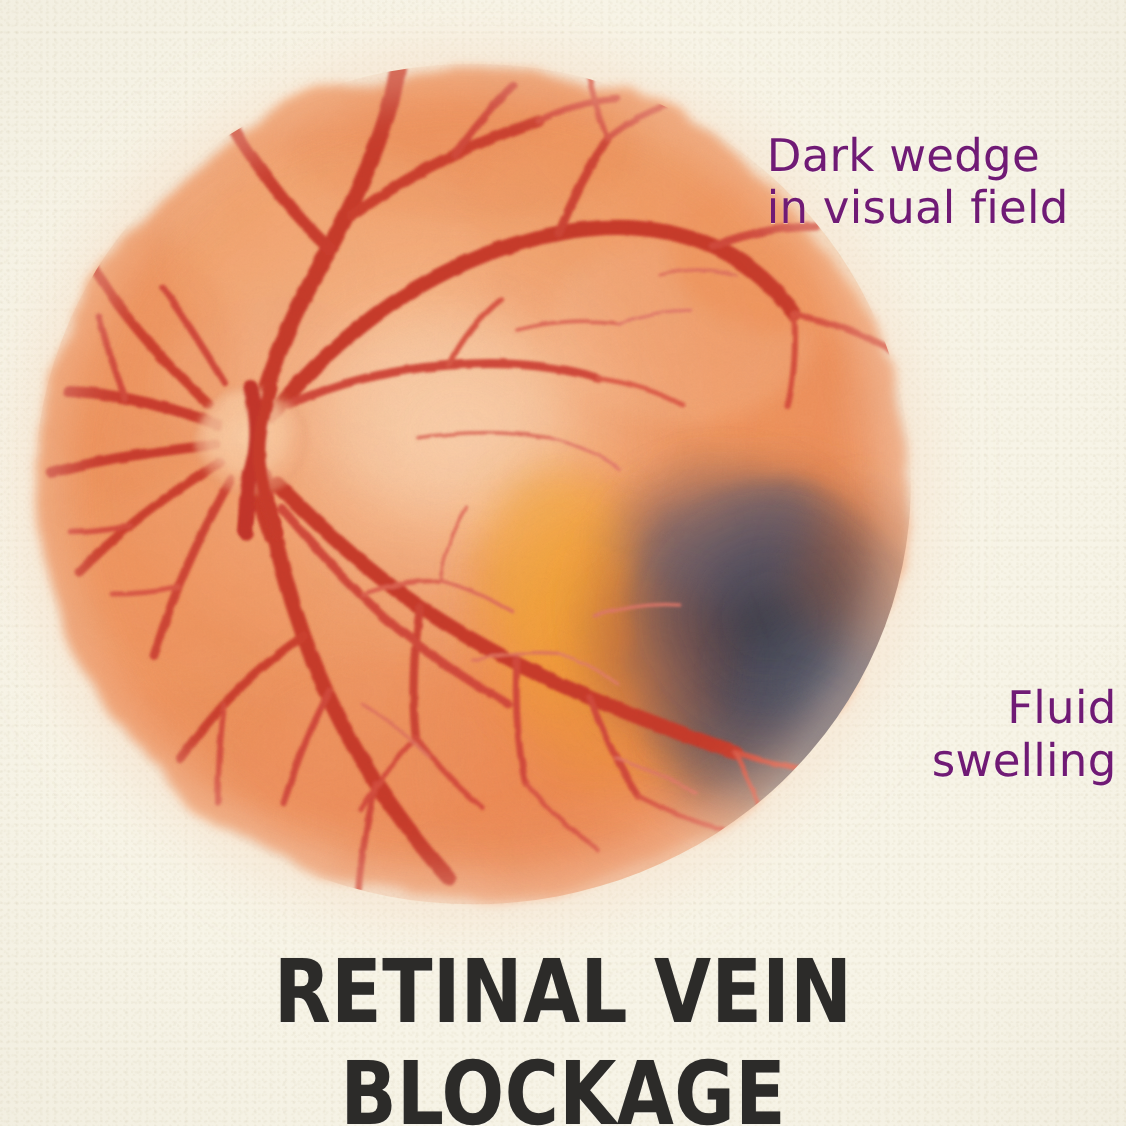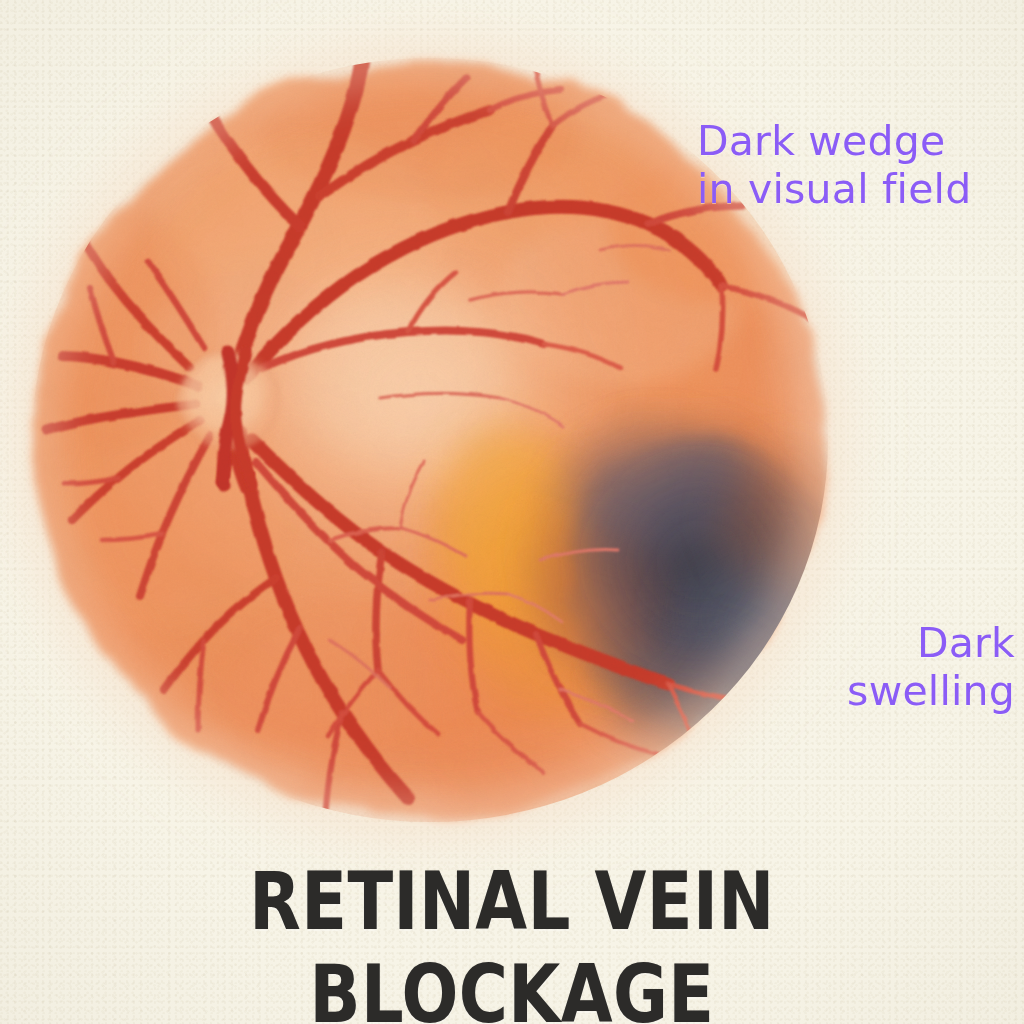--- a/index.html
+++ b/index.html
@@ -28,21 +28,21 @@
     background:radial-gradient(ellipse 82% 82% at 50% 48%, rgba(0,0,0,0) 58%, rgba(140,125,95,.065) 100%);
   }
 
   
   .art{position:absolute;left:0;top:0;width:1024px;height:1024px;}
   .art svg{display:block;width:1024px;height:1024px;}
 
   
   .label{
     position:absolute;
-    color:#8b5cf6;
+    color:#701a75;
     font-family:"DejaVu Sans", sans-serif;
     font-weight:400;
     letter-spacing:.2px;
     line-height:1.16;
     white-space:pre-line;
     text-shadow:0 1px 0 rgba(255,255,255,.40);
   }
   #label-dark-wedge{
     left:697px;top:118px;width:310px;
     font-size:41px;text-align:left;
@@ -339,18 +339,18 @@
         <ellipse cx="430" cy="440" rx="408" ry="392" fill="none" stroke="#f9e6d4" stroke-width="30" opacity="0.34" filter="url(#fBlurXL)"></ellipse>
       </g>
     </svg>
   </div>
 
   <div class="paper-vignette"></div>
 
   <div class="label" id="label-dark-wedge">Dark wedge
 in visual field</div>
 
-  <div class="label" id="label-fluid-swelling">Dark
+  <div class="label" id="label-fluid-swelling">Fluid
 swelling</div>
 
   <div id="title">RETINAL VEIN BLOCKAGE</div>
 
 </div>
 
 </body></html>

